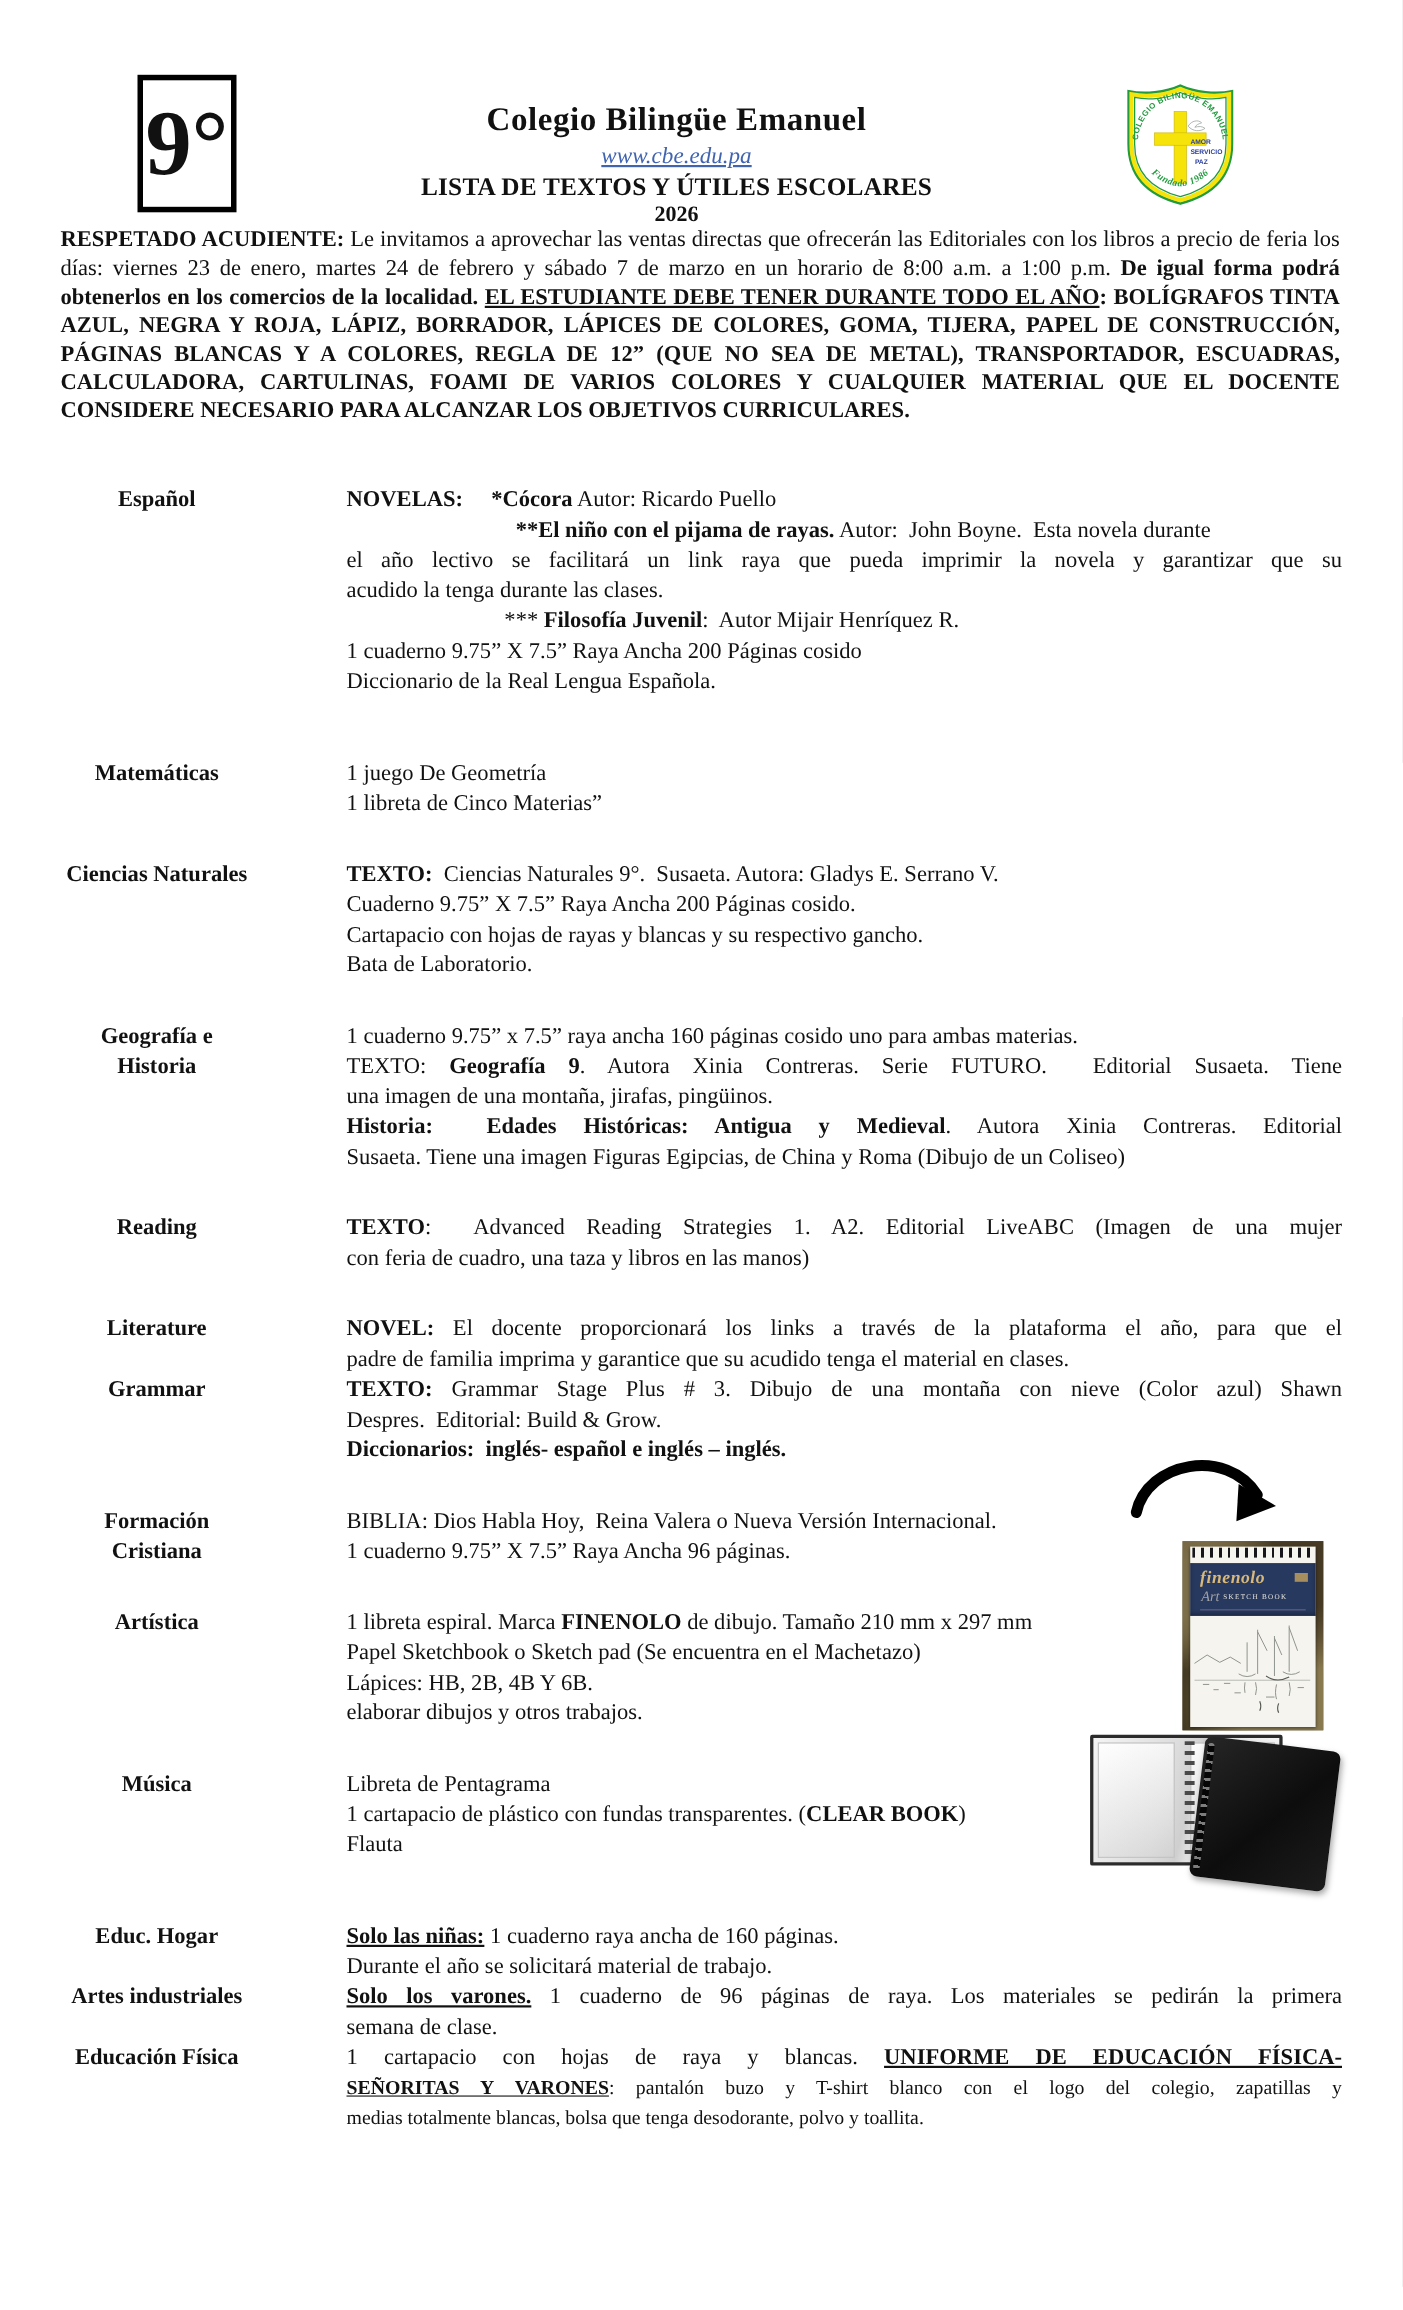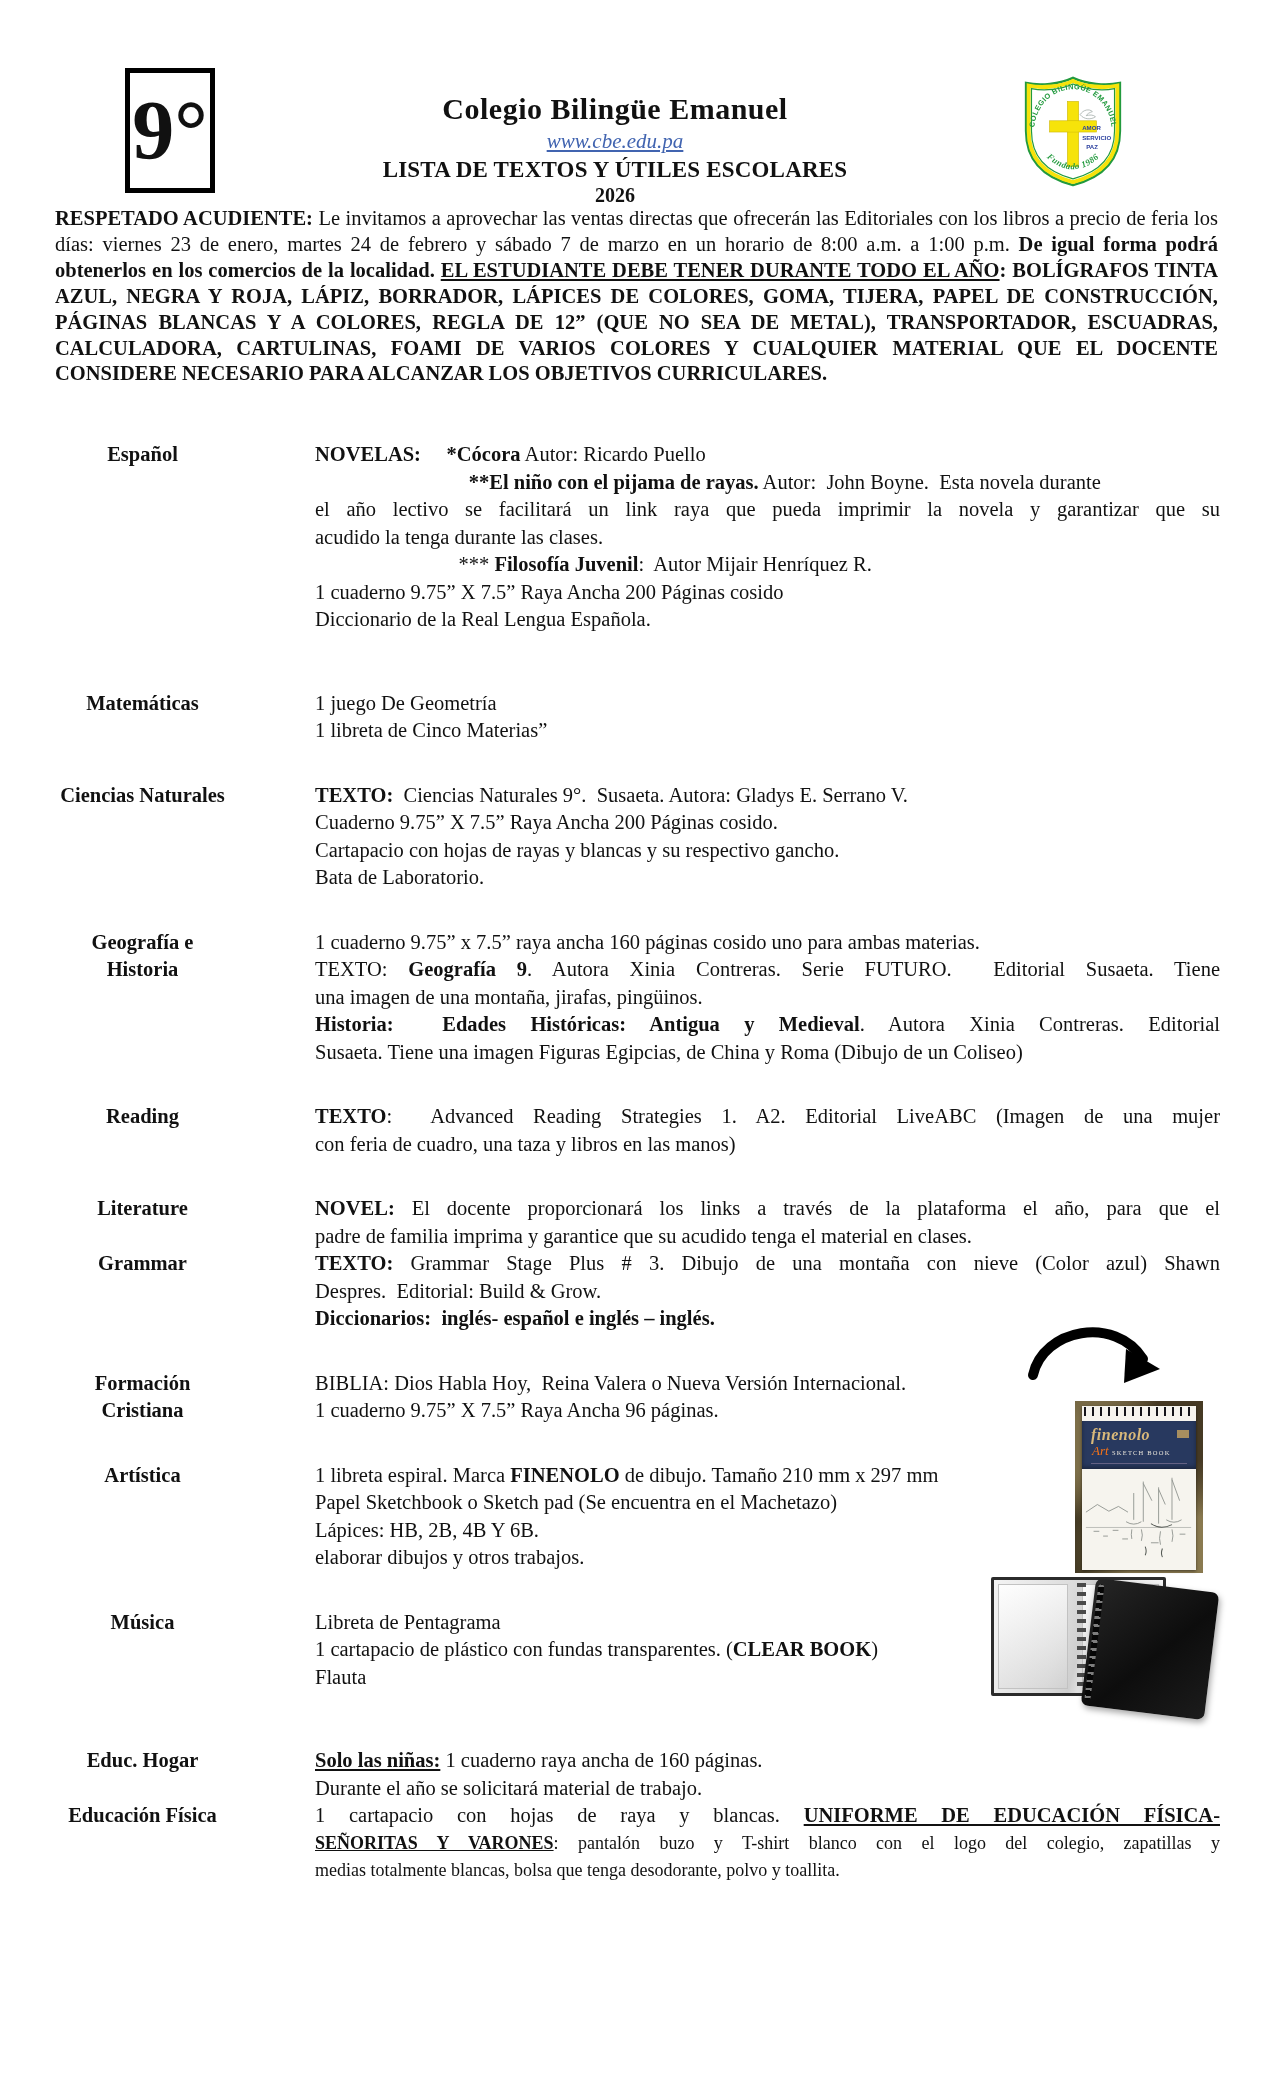--- a/index.html
+++ b/index.html
@@ -47,21 +47,21 @@
   .sk-pad{position:absolute;left:7px;right:7px;top:5px;bottom:3px;background:#f6f4ee;
           box-shadow:0 1px 3px rgba(0,0,0,.5);}
   .sk-spiral{position:absolute;left:2px;right:2px;top:1px;height:9px;
       background:repeating-linear-gradient(90deg,#15151a 0 2.5px,transparent 2.5px 8px);}
   .sk-band{position:absolute;left:0;right:0;top:15px;height:48px;background:#28395f;
            box-shadow:inset 0 -2px 4px rgba(0,0,0,.35);}
   .sk-brand{position:absolute;left:9px;top:5px;font-size:16px;font-style:italic;font-weight:bold;
             color:#d9b97a;letter-spacing:.5px;}
   .sk-tag{position:absolute;right:7px;top:9px;width:12px;height:8px;background:#c7a45f;opacity:.8;}
   .sk-sub{position:absolute;left:30px;top:28px;font-size:6.5px;color:#e8e4da;letter-spacing:1.2px;}
-  .sk-script{position:absolute;left:10px;top:22px;font-size:13px;font-style:italic;color:#f97316;
+  .sk-script{position:absolute;left:10px;top:22px;font-size:13px;font-style:italic;color:#a3a3a3;
              font-family:"Liberation Serif",serif;}
   .sk-rule{position:absolute;left:9px;right:9px;bottom:5px;height:1px;background:#8e7f9e;opacity:.6;}
   .sk-art{position:absolute;left:2px;right:2px;top:66px;bottom:2px;}
 
   
   .cb-open{position:absolute;left:991px;top:1577px;width:175px;height:119px;
       border:3px solid #2b2b2b;box-sizing:border-box;border-radius:2px;
       background:linear-gradient(105deg,#f4f4f4,#dcdcdc 40%,#cfcfcf 52%,#ececec 60%,#f7f7f7);}
   .cb-open .pg{position:absolute;top:4px;bottom:4px;border:1px solid #c2c2c2;background:
       linear-gradient(160deg,rgba(255,255,255,.9),rgba(210,210,210,.55));}
@@ -267,20 +267,29 @@
         <div class="sec-label">
           <div>Educ. Hogar</div>
         </div>
         <div class="sec-content">
           <div class="line"><span class="b u">Solo las niñas:</span><span> 1 cuaderno raya ancha de 160 páginas.</span></div>
           <div class="line"><span>Durante el año se solicitará material de trabajo.</span></div>
         </div>
       </div>
       <div class="sec-row">
         <div class="sec-label">
+          <div>Artes industriales</div>
+        </div>
+        <div class="sec-content">
+          <div class="line just"><span class="b u">Solo los varones.</span><span> 1 cuaderno de 96 páginas de raya. Los materiales se pedirán la primera</span></div>
+          <div class="line"><span>semana de clase.</span></div>
+        </div>
+      </div>
+      <div class="sec-row">
+        <div class="sec-label">
           <div>Educación Física</div>
         </div>
         <div class="sec-content">
           <div class="line just"><span>1 cartapacio con hojas de raya y blancas. </span><span class="b u">UNIFORME DE EDUCACIÓN FÍSICA-</span></div>
           <div class="line just small"><span class="b u">SEÑORITAS Y VARONES</span><span>: pantalón buzo y T-shirt blanco con el logo del colegio, zapatillas y</span></div>
           <div class="line small"><span>medias totalmente blancas, bolsa que tenga desodorante, polvo y toallita.</span></div>
         </div>
       </div>
     </div>
 

